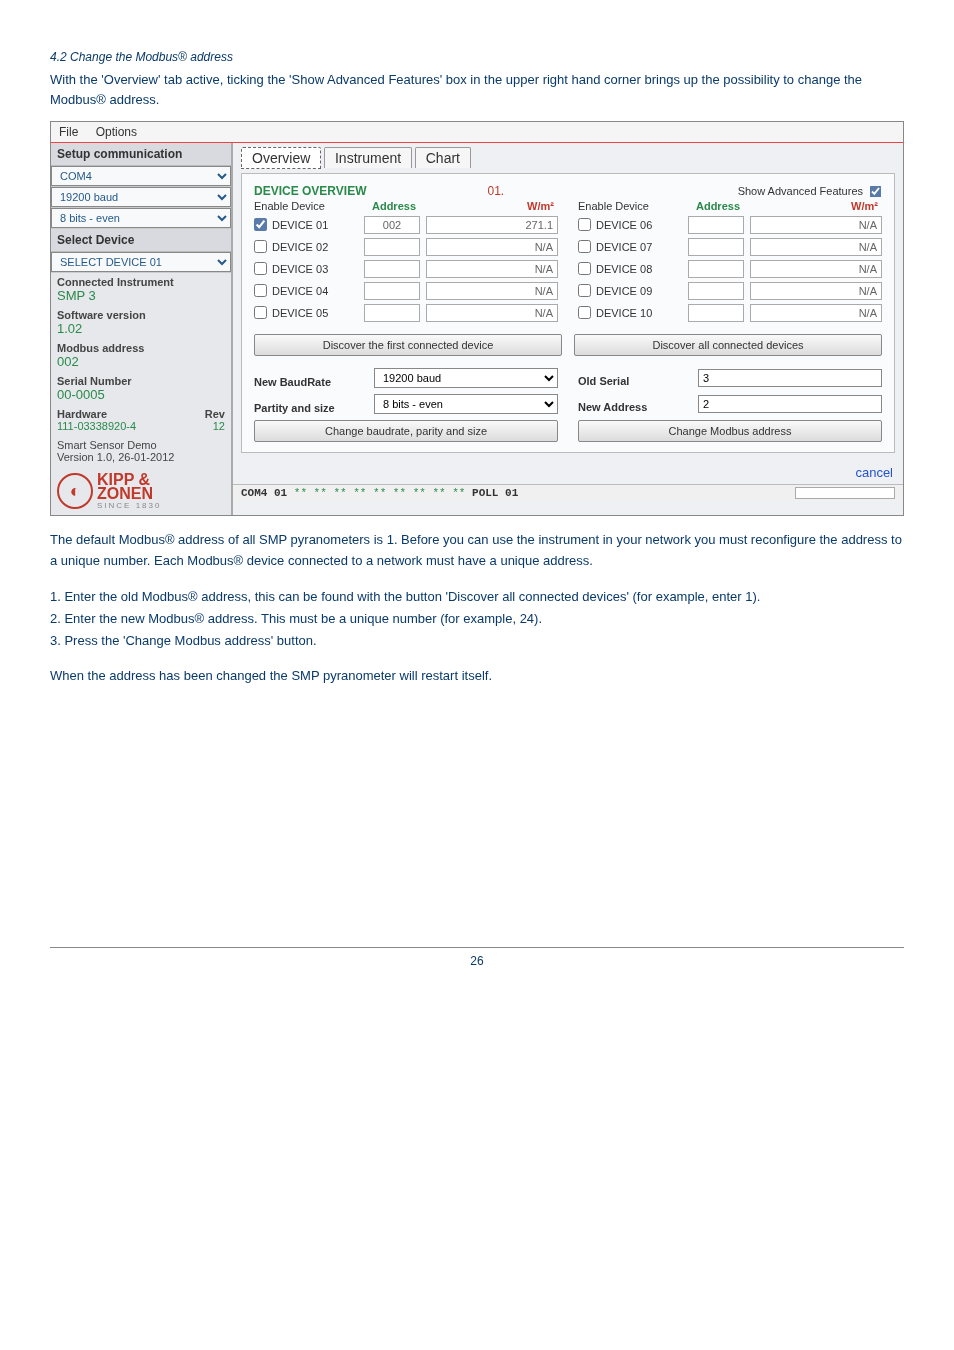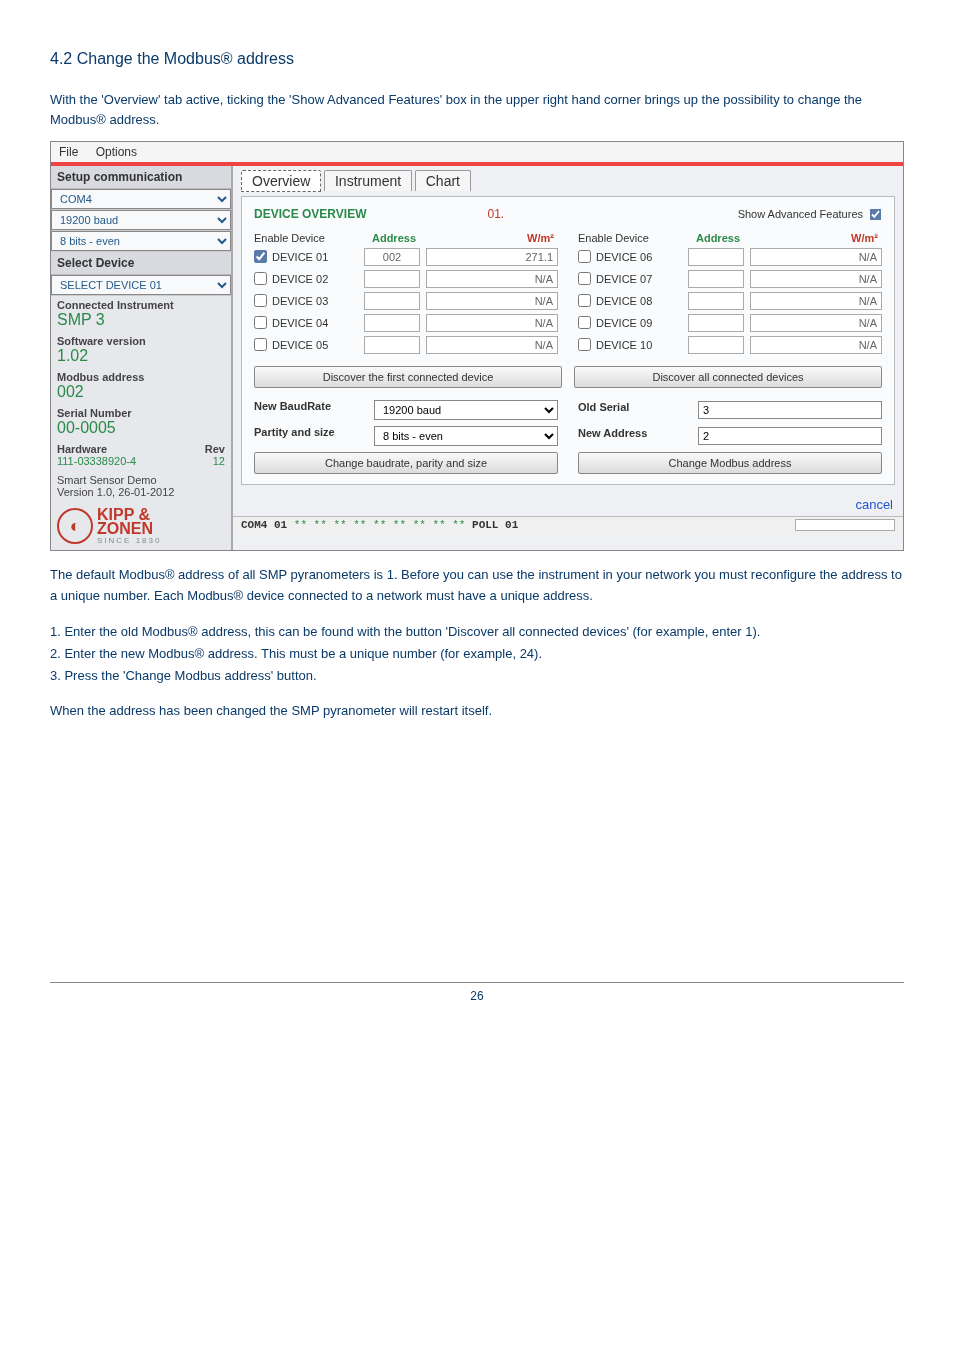--- a/index.html
+++ b/index.html
@@ -7,23 +7,24 @@
       font-family: Arial, sans-serif;
       background: #fff;
       width: 954px;
       margin: 0 auto;
       padding: 50px 50px 20px 50px;
       color: #333;
       font-size: 13px;
     }
     h2 {
       color: #0a3a6a;
-      font-size: 16px;
+      font-size: 12px;
       font-weight: normal;
-      margin-bottom: 22px;
+      margin-bottom: 6px;
+      font-style: italic;
     }
     .intro {
       color: #0a3a6a;
       line-height: 1.5;
       margin-bottom: 12px;
     }
     .app-window {
       border: 1px solid #888;
       background: #f0f0f0;
       margin-bottom: 14px;
@@ -46,21 +47,21 @@
       font-size: 10px;
       text-align: center;
       line-height: 13px;
       color: #444;
     }
     .win-btn.close { background: linear-gradient(#e88, #c44); color: #fff; }
     .menubar {
       background: #f5f5f5;
       padding: 3px 8px;
       font-size: 12px;
-      border-bottom: 4px solid #ef4444;
+      border-bottom: 1px solid #ef4444;
     }
     .menubar span { margin-right: 14px; text-decoration: underline; text-decoration-color: transparent; }
     .menubar span::first-letter { text-decoration: underline; }
     .app-body { display: flex; background: #eef0f3; }
     .sidebar {
       width: 182px;
       background: #e6e8ec;
       border-right: 2px solid #aaa;
       padding: 0;
     }
@@ -74,21 +75,21 @@
     .sb-select, .sb-text {
       width: 100%;
       border: 1px solid #888;
       background: #f8f9fb;
       font-size: 11px;
       padding: 2px 4px;
       color: #245a8a;
     }
     .sb-row { border-bottom: 1px solid #ccc; }
     .sb-label { font-weight: bold; font-size: 11px; padding: 3px 6px 0 6px; color: #444; }
-    .sb-value { color: #2a8a4a; font-size: 16px; padding: 0 6px 3px 6px; }
+    .sb-value { color: #2a8a4a; font-size: 13px; padding: 0 6px 3px 6px; }
     .sb-hw { display: flex; justify-content: space-between; padding: 3px 6px 0 6px; font-weight: bold; font-size: 11px; color: #444;}
     .sb-hw-vals { display: flex; justify-content: space-between; padding: 0 6px 3px 6px; font-size: 11px; color: #2a8a4a; }
     .sb-demo { padding: 4px 6px; font-size: 11px; color: #444; }
     .logo-area { padding: 6px; display: flex; align-items: center; gap: 4px; }
     .logo-icon {
       width: 36px; height: 36px; border: 2px solid #c0392b; border-radius: 50%;
       display: flex; align-items: center; justify-content: center; color: #c0392b; font-size: 18px;
     }
     .logo-text { font-family: Arial Black, sans-serif; color: #c0392b; line-height: 0.9; }
     .logo-text .k { font-size: 16px; font-weight: 900; }
@@ -107,21 +108,21 @@
     }
     .tab.active { border: 1px dashed #666; background: #fff; }
     .tab-content {
       border: 1px solid #bbb;
       background: #fafbfc;
       margin: 0 8px 8px 8px;
       padding: 10px 12px;
     }
     .overview-top {
       display: flex; align-items: center;
-      margin-bottom: 11px;
+      margin-bottom: 2px;
     }
     .ov-title { color: #2a8a4a; font-weight: bold; font-size: 12px; flex: 1; }
     .ov-num { color: #c0392b; font-size: 12px; text-align: center; width: 80px;}
     .adv { display: flex; align-items: center; gap: 6px; font-size: 11px; color: #333; }
     .adv input { transform: scale(0.9); }
     .dev-cols { display: flex; gap: 20px; }
     .dev-col { flex: 1; }
     .dev-head { display: flex; font-size: 11px; margin-bottom: 4px; }
     .dev-head .en { width: 110px; }
     .dev-head .addr { width: 60px; color: #2a8a4a; font-weight: bold; text-align: center;}
@@ -137,21 +138,21 @@
       flex: 1; height: 18px; border: 1px solid #aaa; background: #fff;
       text-align: right; padding-right: 4px; line-height: 16px; color: #666;
     }
     .disc-row { display: flex; gap: 12px; margin: 8px 0 12px 0; }
     .disc-btn {
       flex: 1; background: linear-gradient(#fafafa, #dcdcdc);
       border: 1px solid #888; border-radius: 2px; padding: 4px;
       text-align: center; font-size: 11px;
     }
     .form-row { display: flex; gap: 20px; margin-bottom: 6px; align-items: center; }
-    .form-half { flex: 1; display: flex; align-items: flex-start; }
+    .form-half { flex: 1; display: flex; align-items: flex-end; }
     .form-half .lbl { width: 120px; font-weight: bold; font-size: 11px; }
     .form-half select, .form-half input {
       flex: 1; border: 1px solid #888; background: #fff; font-size: 11px; padding: 2px 4px;
     }
     .change-row { display: flex; gap: 20px; margin-top: 6px; }
     .change-btn {
       flex: 1; background: linear-gradient(#fafafa, #dcdcdc);
       border: 1px solid #888; border-radius: 2px; padding: 4px;
       text-align: center; font-size: 11px;
     }

